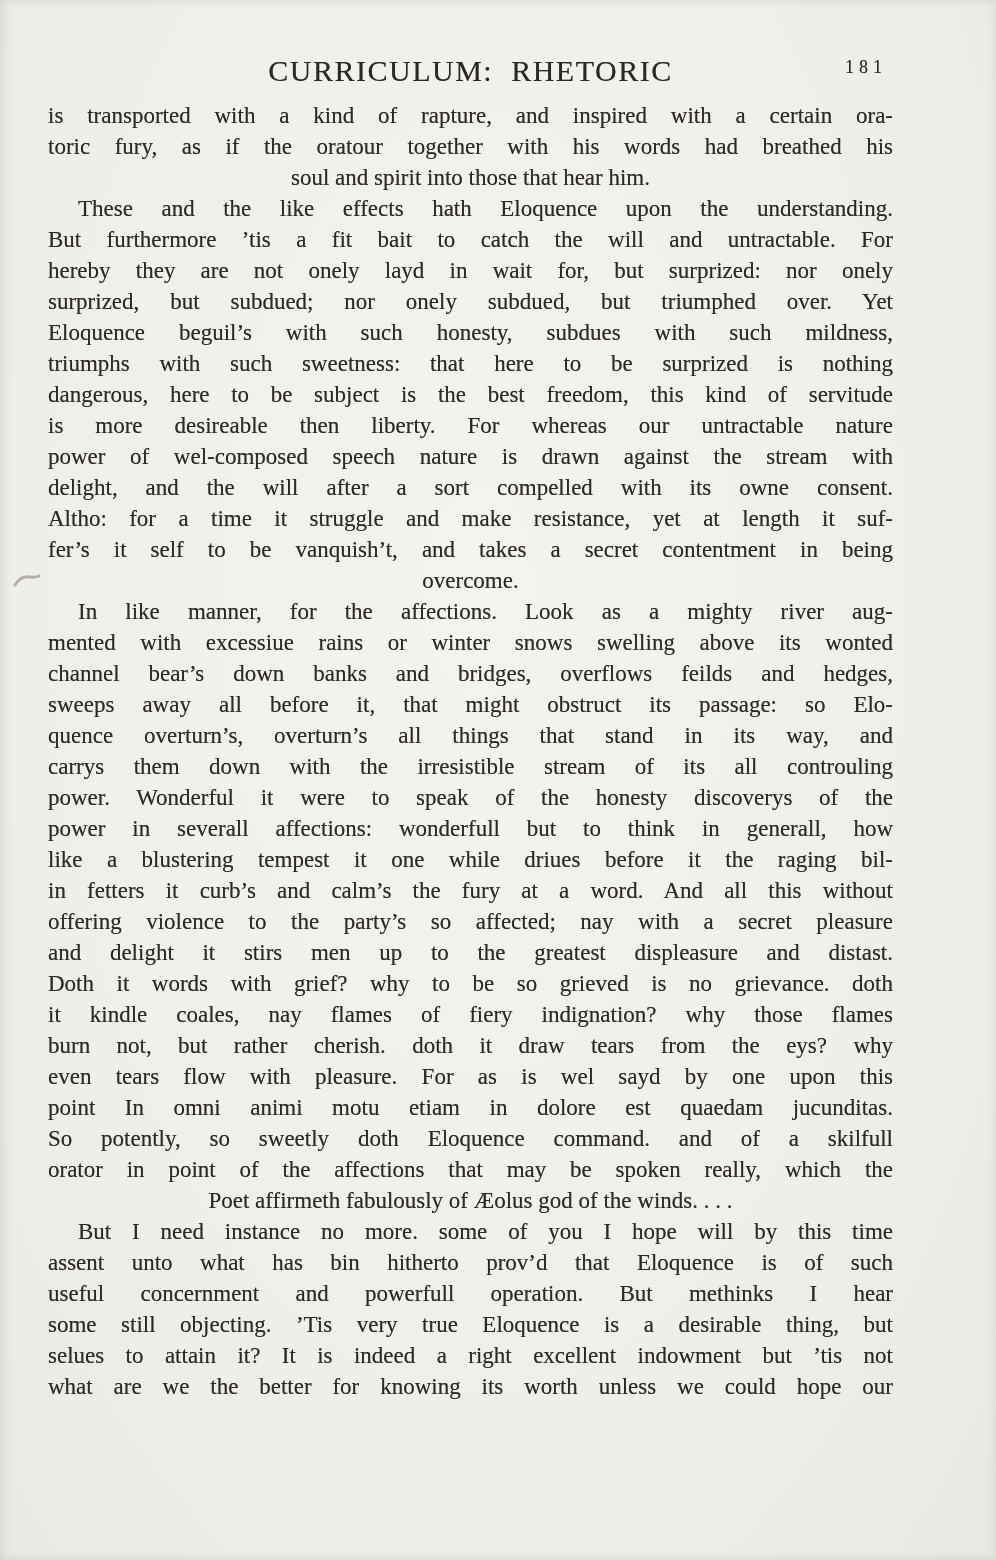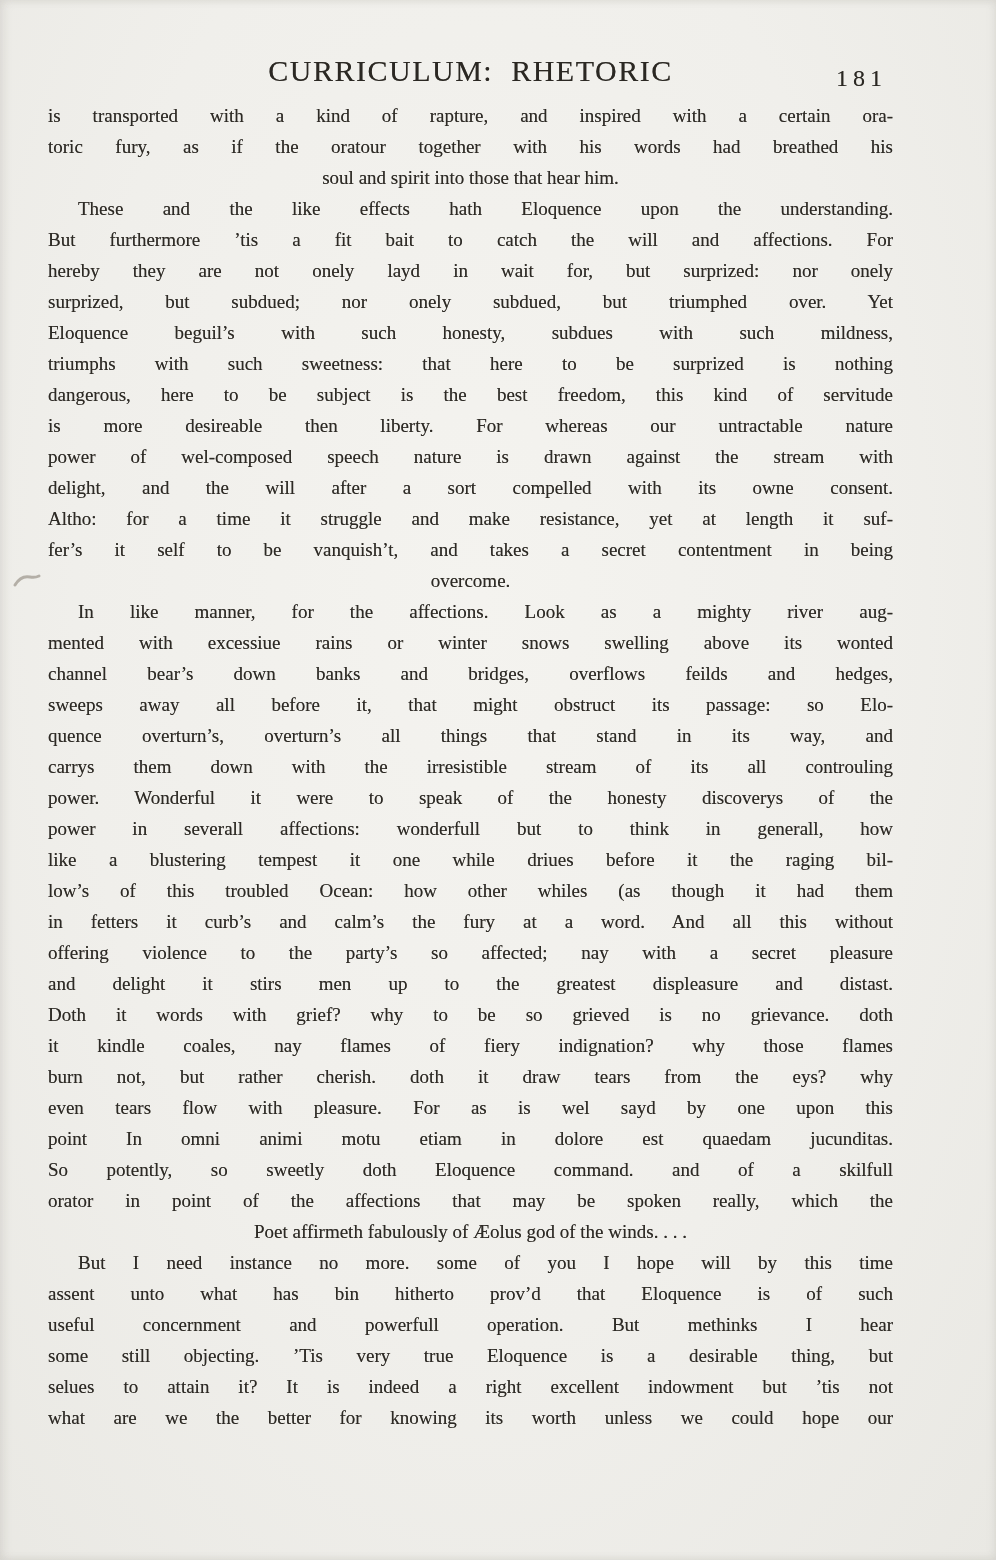--- a/index.html
+++ b/index.html
@@ -32,33 +32,33 @@
     font-size: 30px;
     letter-spacing: 1.5px;
     word-spacing: 9px;
     color: #2b2823;
     text-shadow: 0 0 0.6px rgba(43,40,35,0.55);
     white-space: nowrap;
   }
   .page-number {
     position: absolute;
     right: 6px;
-    top: 11px;
-    font-size: 24px;
+    top: 3px;
+    font-size: 18px;
     letter-spacing: 5px;
     color: #2b2823;
     text-shadow: 0 0 0.6px rgba(43,40,35,0.5);
   }
 
   .text-block {
     position: absolute;
     left: 48px;
     top: 100px;
     width: 845px;
-    font-size: 19px;
+    font-size: 23px;
     line-height: 31px;
     text-shadow: 0 0 0.5px rgba(45,42,37,0.55);
   }
   .para { margin: 0; }
   .line {
     text-align: justify;
     text-align-last: justify;
   }
   .line.last-line {
     text-align: center;
@@ -92,21 +92,21 @@
   </svg>
 
   <div class="text-block">
       <div class="para">
         <div class="line">is transported with a kind of rapture, and inspired with a certain ora-</div>
         <div class="line">toric fury, as if the oratour together with his words had breathed his</div>
         <div class="line last-line">soul and spirit into those that hear him.</div>
       </div>
       <div class="para indent">
         <div class="line">These and the like effects hath Eloquence upon the understanding.</div>
-        <div class="line">But furthermore ’tis a fit bait to catch the will and affections.  For</div>
+        <div class="line">But furthermore ’tis a fit bait to catch the will and untractable.  For</div>
         <div class="line">hereby they are not onely layd in wait for, but surprized: nor onely</div>
         <div class="line">surprized, but subdued; nor onely subdued, but triumphed over.  Yet</div>
         <div class="line">Eloquence beguil’s with such honesty, subdues with such mildness,</div>
         <div class="line">triumphs with such sweetness: that here to be surprized is nothing</div>
         <div class="line">dangerous, here to be subject is the best freedom, this kind of servitude</div>
         <div class="line">is more desireable then liberty.  For whereas our untractable nature</div>
         <div class="line">power of wel-composed speech nature is drawn against the stream with</div>
         <div class="line">delight, and the will after a sort compelled with its owne consent.</div>
         <div class="line">Altho: for a time it struggle and make resistance, yet at length it suf-</div>
         <div class="line">fer’s it self to be vanquish’t, and takes a secret contentment in being</div>
@@ -115,21 +115,20 @@
       <div class="para indent">
         <div class="line">In like manner, for the affections.  Look as a mighty river aug-</div>
         <div class="line">mented with excessiue rains or winter snows swelling above its wonted</div>
         <div class="line">channel bear’s down banks and bridges, overflows feilds and hedges,</div>
         <div class="line">sweeps away all before it, that might obstruct its passage: so Elo-</div>
         <div class="line">quence overturn’s, overturn’s all things that stand in its way, and</div>
         <div class="line">carrys them down with the irresistible stream of its all controuling</div>
         <div class="line">power.  Wonderful it were to speak of the honesty discoverys of the</div>
         <div class="line">power in severall affections: wonderfull but to think in generall, how</div>
         <div class="line">like a blustering tempest it one while driues before it the raging bil-</div>
-        <div class="line">low’s of this troubled Ocean: how other whiles (as though it had them</div>
         <div class="line">in fetters it curb’s and calm’s the fury at a word.  And all this without</div>
         <div class="line">offering violence to the party’s so affected; nay with a secret pleasure</div>
         <div class="line">and delight it stirs men up to the greatest displeasure and distast.</div>
         <div class="line">Doth it words with grief?  why to be so grieved is no grievance.  doth</div>
         <div class="line">it kindle coales, nay flames of fiery indignation?  why those flames</div>
         <div class="line">burn not, but rather cherish.  doth it draw tears from the eys?  why</div>
         <div class="line">even tears flow with pleasure.  For as is wel sayd by one upon this</div>
         <div class="line">point In omni animi motu etiam in dolore est quaedam jucunditas.</div>
         <div class="line">So potently, so sweetly doth Eloquence command.  and of a skilfull</div>
         <div class="line">orator in point of the affections that may be spoken really, which the</div>

